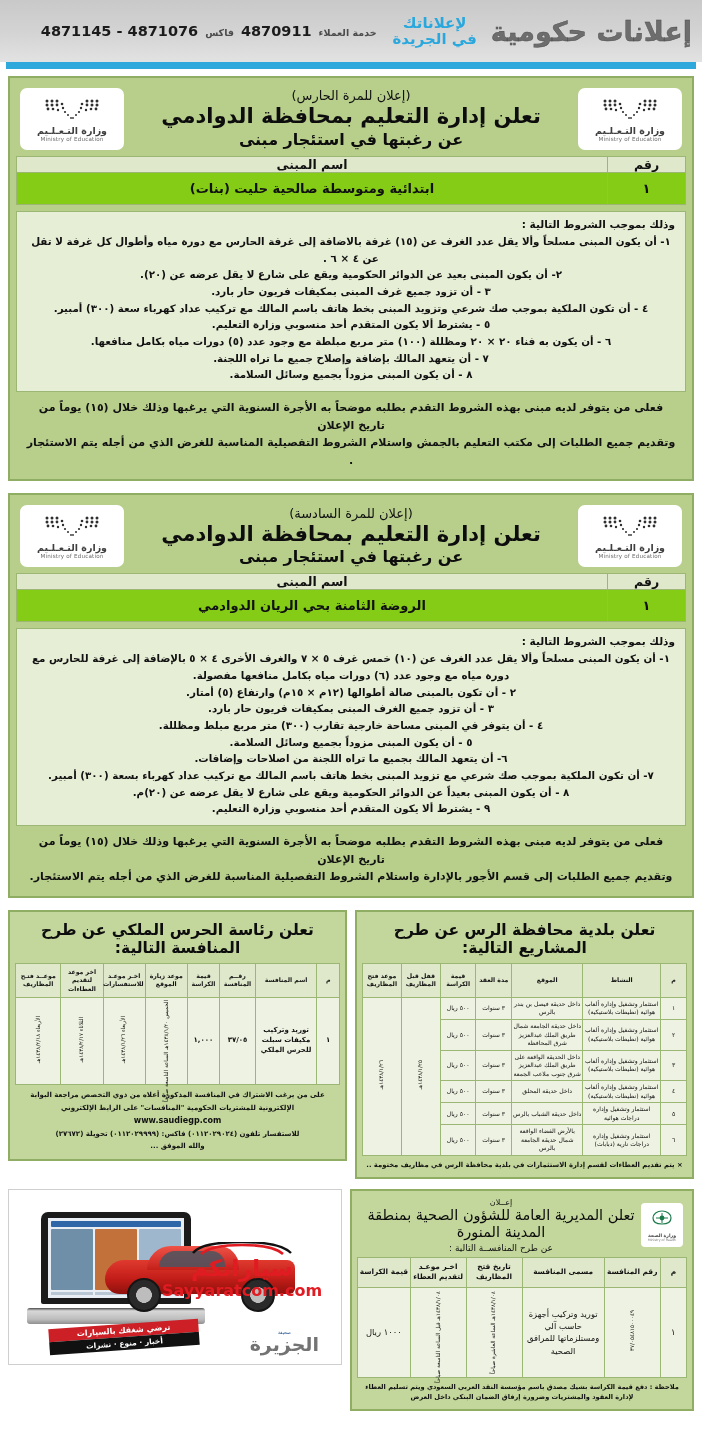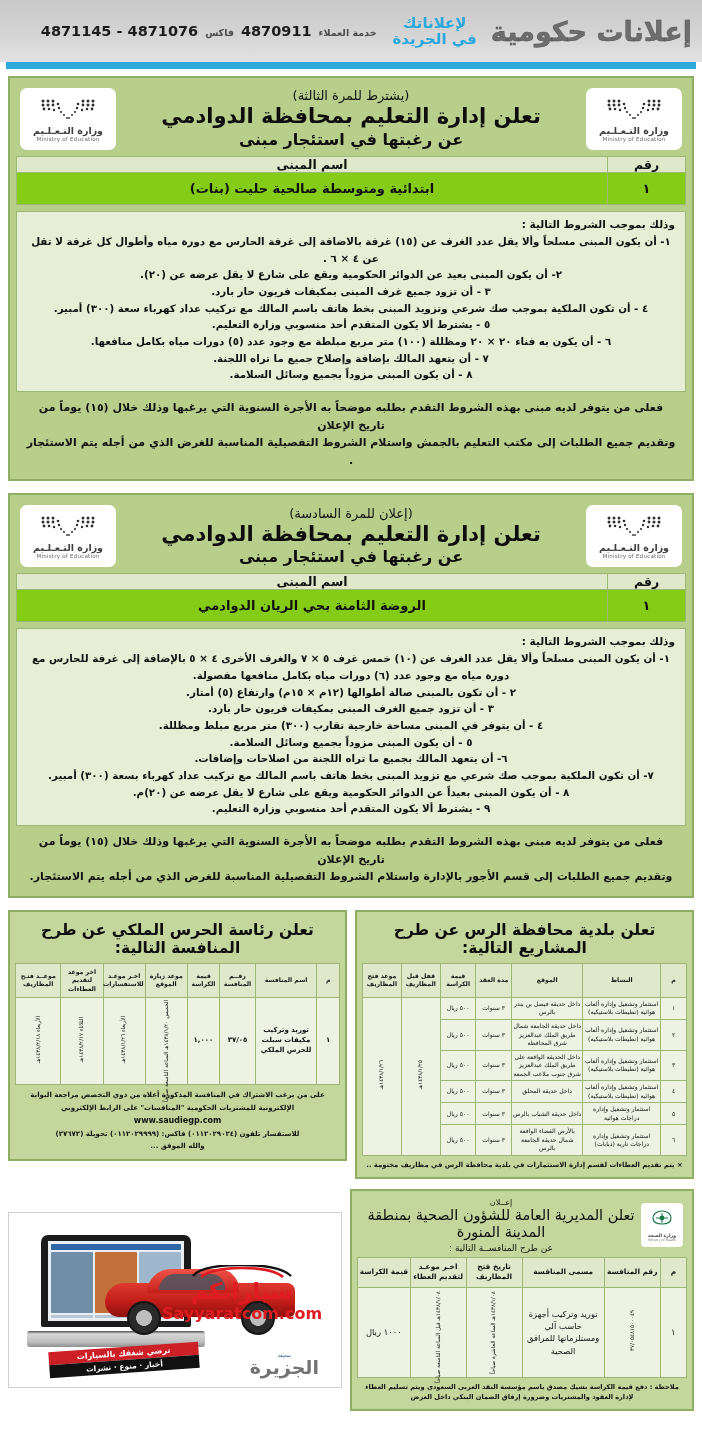--- a/index.html
+++ b/index.html
@@ -79,21 +79,21 @@
     background: #b8cf8c;
     padding: 6px;
   }
   .ad-head {
     display: flex;
     align-items: center;
     justify-content: space-between;
     padding: 4px 4px 6px 4px;
   }
   .moe-logo {
-    width: 96px; height: 62px;
+    width: 104px; height: 62px;
     background: #ffffff;
     border-radius: 7px;
     display: flex;
     flex-direction: column;
     align-items: center;
     justify-content: center;
     flex: 0 0 auto;
   }
   .moe-mark { width: 62px; height: 26px; display:block; }
   .moe-ar {
@@ -251,21 +251,21 @@
     line-height: 1.5;
   }
   .tender-note.left-note { font-size: 7px; line-height: 1.75; }
   .tender-note .url { direction: ltr; display: inline-block; font-size: 8px; }
 
   
   .bottom-row {
     display: flex;
     gap: 8px;
     margin: 0 8px;
-    align-items: center;
+    align-items: flex-start;
   }
   .health-box {
     border: 2px solid #8fae63;
     background: #c3d69b;
     padding: 5px;
     width: 344px;
     flex: 0 0 344px;
   }
   .health-head {
     display: flex; align-items: center; justify-content: space-between;
@@ -452,21 +452,21 @@
             <circle cx="40" cy="11" r="1.2"></circle>
             <circle cx="38" cy="15" r="1.1"></circle>
           <circle cx="35" cy="18" r="1"></circle>
             <circle cx="32" cy="21" r="0.9"></circle>
         </g>
       </svg>
       <div class="moe-ar">وزارة التـعـلـيم</div>
       <div class="moe-en">Ministry of Education</div>
     </div>
     <div class="ad-head-text">
-      <div class="ad-occasion">(يشترط للمرة الثالثة)</div>
+      <div class="ad-occasion">(إعلان للمرة الحارس)</div>
       <div class="ad-title1">تعلن إدارة التعليم بمحافظة الدوادمي</div>
       <div class="ad-title2">عن رغبتها في استئجار مبنى</div>
     </div>
     <div class="moe-logo">
       <svg class="moe-mark" viewBox="0 0 62 26">
         <g fill="#2f2f2f">
           <circle cx="6" cy="4" r="1.5"></circle>
             <circle cx="11" cy="4" r="1.5"></circle>
             <circle cx="16" cy="4" r="1.5"></circle>
           <circle cx="6" cy="8" r="1.5"></circle>

